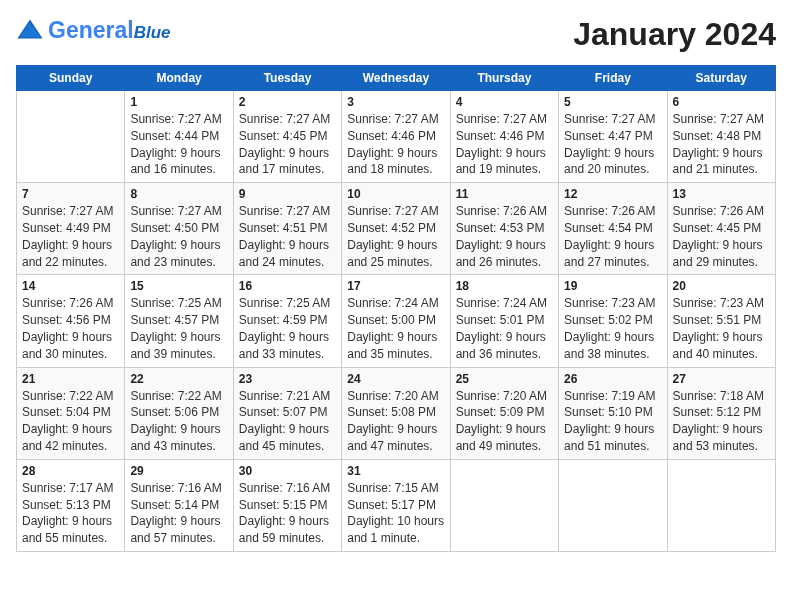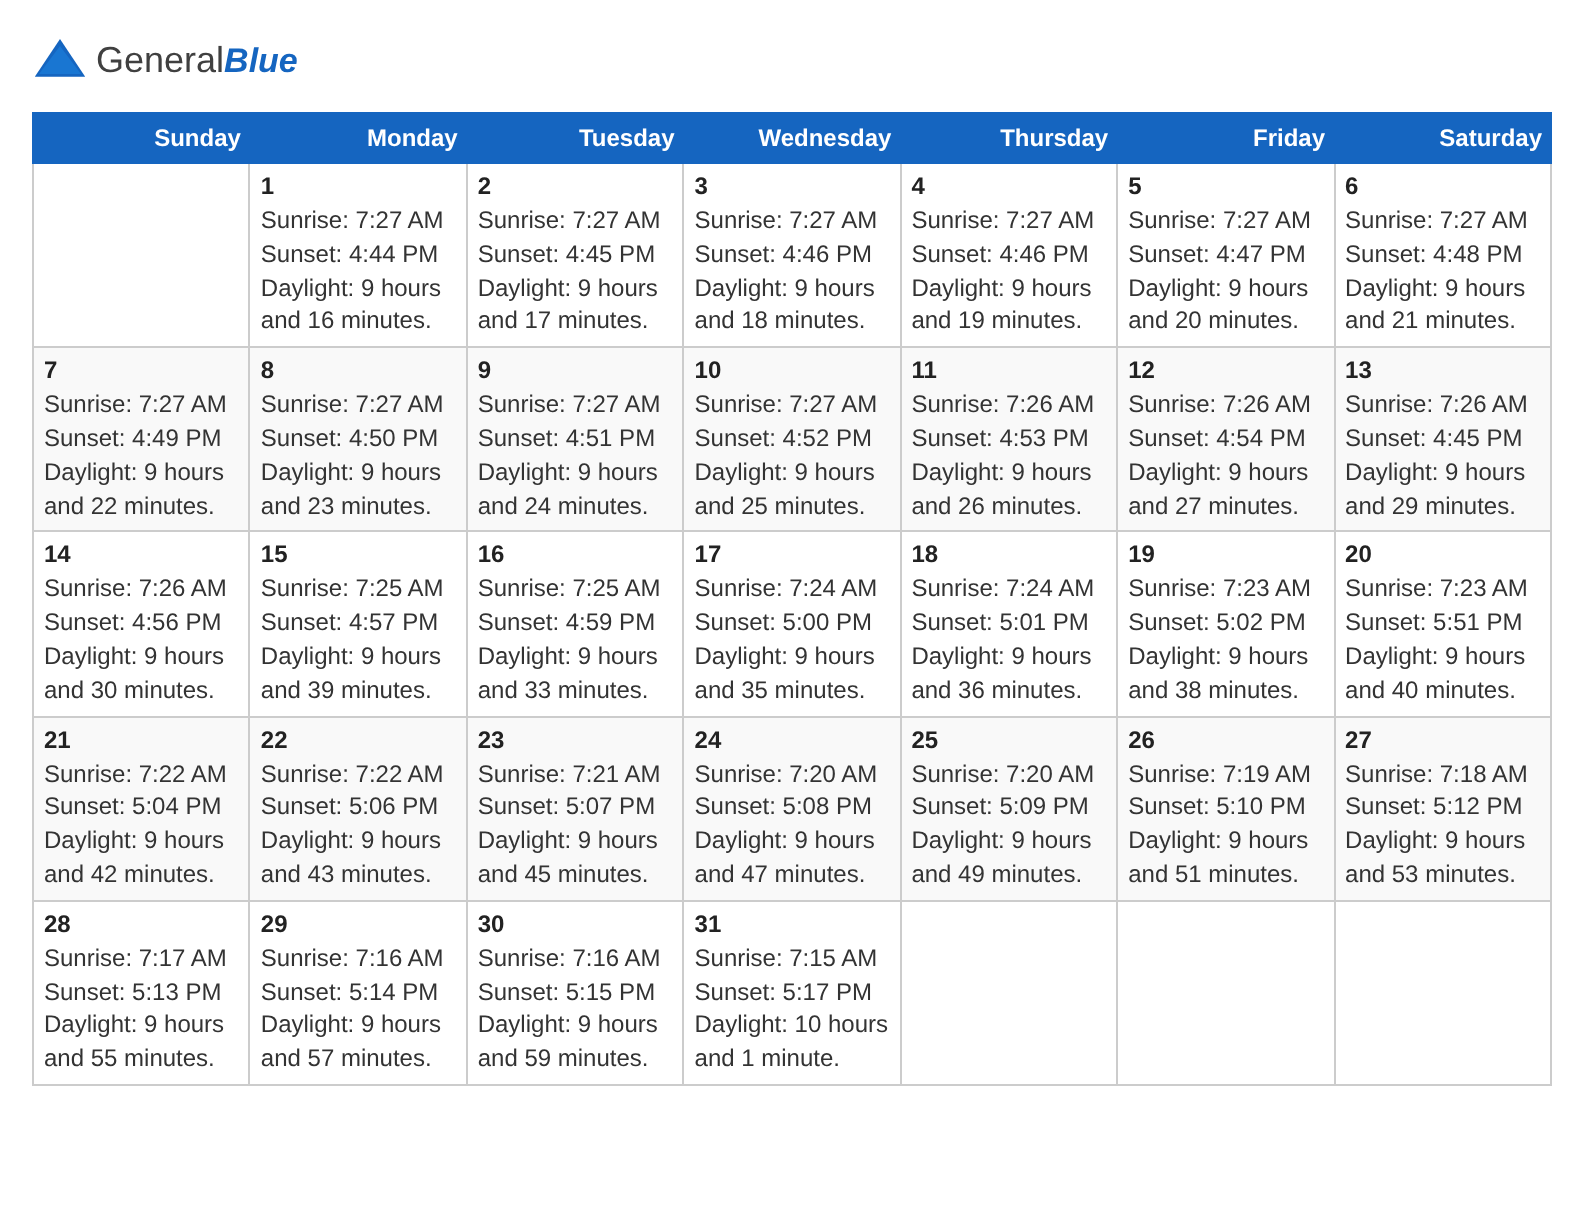--- a/index.html
+++ b/index.html
@@ -39,21 +39,21 @@
     }
     table {
       width: 100%;
       border-collapse: collapse;
       font-size: 11px;
     }
     thead tr th {
       background: #1565c0;
       color: #fff;
       padding: 5px 4px;
-      text-align: right;
+      text-align: center;
       font-size: 12px;
       font-weight: bold;
       border: 1px solid #1565c0;
     }
     tbody tr td {
       border: 1px solid #ccc;
       vertical-align: top;
       padding: 4px 5px;
       min-height: 70px;
       width: 14.28%;
@@ -82,25 +82,26 @@
 <body>
 
 <div class="header">
   <div class="logo">
     <svg class="logo-icon" viewBox="0 0 40 40" xmlns="http://www.w3.org/2000/svg">
       <polygon points="20,5 38,32 2,32" fill="#1565c0"></polygon>
       <polygon points="20,10 35,30 5,30" fill="#1976d2"></polygon>
     </svg>
     <div>
       <div style="line-height:1">
-        <span style="font-size:18px;font-weight:normal;color:#404040;">General</span><span style="font-size:17px;font-weight:bold;color:#1565c0;font-style:italic;">Blue</span>
+        <span style="font-size:23px;font-weight:bold;color:#3b82f6;">General</span><span style="font-size:17px;font-weight:bold;color:#1565c0;font-style:italic;">Blue</span>
       </div>
     </div>
   </div>
   <div class="title-block">
+    <div class="calendar-title">January 2024</div>
   </div>
 </div>
 
 <table>
   <thead>
     <tr>
       <th>Sunday</th>
       <th>Monday</th>
       <th>Tuesday</th>
       <th>Wednesday</th>

